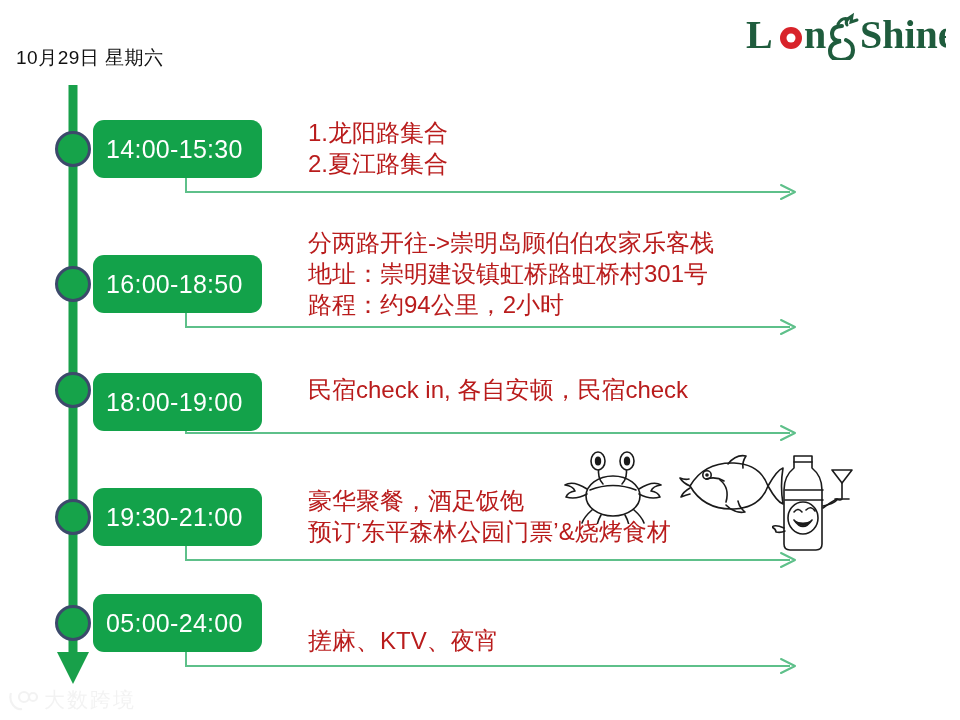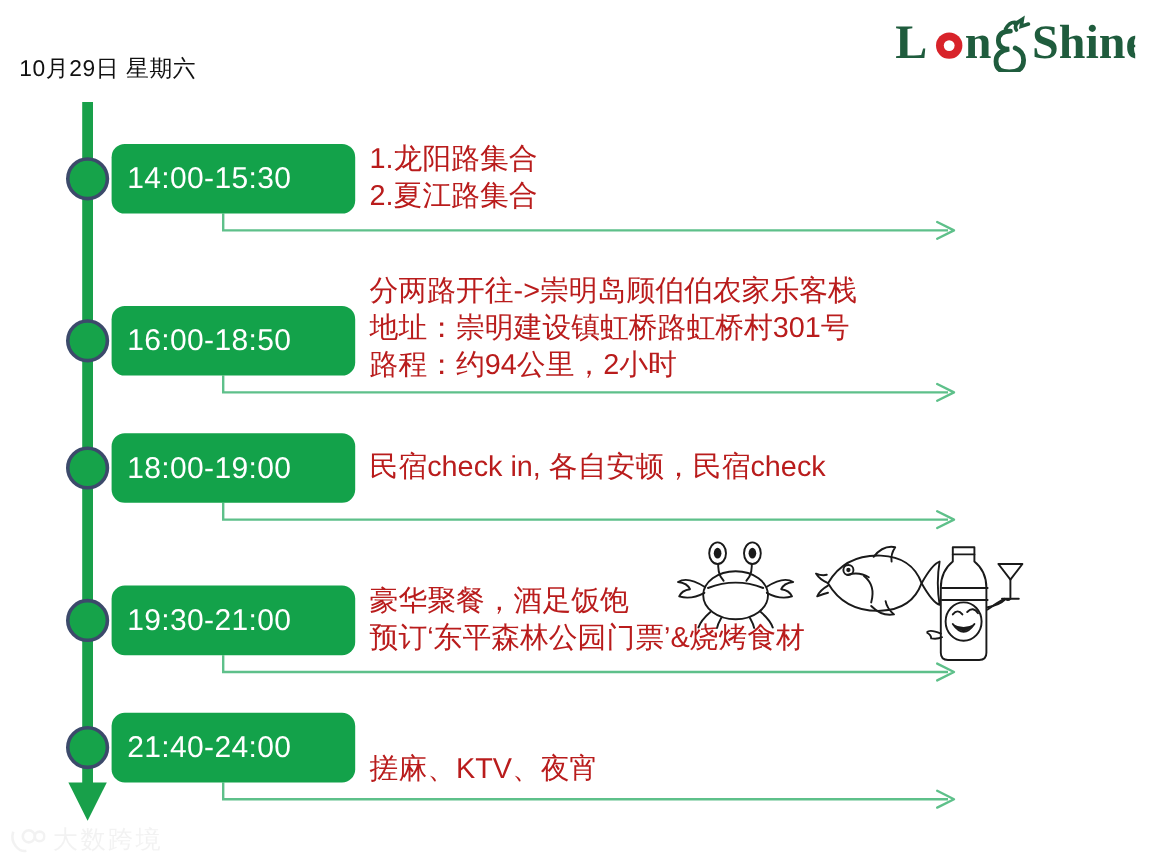--- a/index.html
+++ b/index.html
@@ -63,21 +63,21 @@
     width: 36px;
     height: 36px;
     box-sizing: border-box;
     border-radius: 50%;
     background: #16a34a;
     border: 3px solid #3c4a6b;
   }
   .pill {
     position: absolute;
     left: 93px;
-    width: 203px;
+    width: 169px;
     height: 58px;
     box-sizing: border-box;
     background: #13a24a;
     border-radius: 11px;
     color: #ffffff;
     font-size: 25px;
     letter-spacing: 0.3px;
     display: flex;
     align-items: center;
     justify-content: flex-start;
@@ -168,34 +168,34 @@
 <div class="row" style="top:255px">
   <div class="marker" style="top:11px"></div>
   <div class="pill" style="top:0">16:00-18:50</div>
   <div class="body-text" style="top:-28px">分两路开往-&gt;崇明岛顾伯伯农家乐客栈
 地址：崇明建设镇虹桥路虹桥村301号
 路程：约94公里，2小时</div>
 </div>
 
 <div class="row" style="top:361px">
   <div class="marker" style="top:11px"></div>
-  <div class="pill" style="top:0">18:00-19:00</div>
+  <div class="pill" style="top:12px">18:00-19:00</div>
   <div class="body-text" style="top:13px">民宿check in, 各自安顿，民宿check</div>
 </div>
 
 <div class="row" style="top:488px">
   <div class="marker" style="top:11px"></div>
   <div class="pill" style="top:0">19:30-21:00</div>
   <div class="body-text" style="top:-3px">豪华聚餐，酒足饭饱
 预订‘东平森林公园门票’&amp;烧烤食材</div>
 </div>
 
 <div class="row" style="top:594px">
   <div class="marker" style="top:11px"></div>
-  <div class="pill" style="top:0">21:40-24:00</div>
+  <div class="pill" style="top:0">05:00-24:00</div>
   <div class="body-text" style="top:31px">搓麻、KTV、夜宵</div>
 </div>
 
 <svg class="art" style="left:556px; top:444px" width="115" height="80" viewBox="0 0 115 80">
   <g fill="none" stroke="#1a1a1a" stroke-width="1.6" stroke-linecap="round" stroke-linejoin="round">
     <ellipse cx="57" cy="52" rx="27" ry="20"></ellipse>
     <path d="M34 46 q23 -9 46 0"></path>
     <path d="M43 22 q-2 12 4 18"></path>
     <path d="M70 22 q2 12 -4 18"></path>
     <ellipse cx="42" cy="17" rx="7" ry="9" fill="#ffffff"></ellipse>

